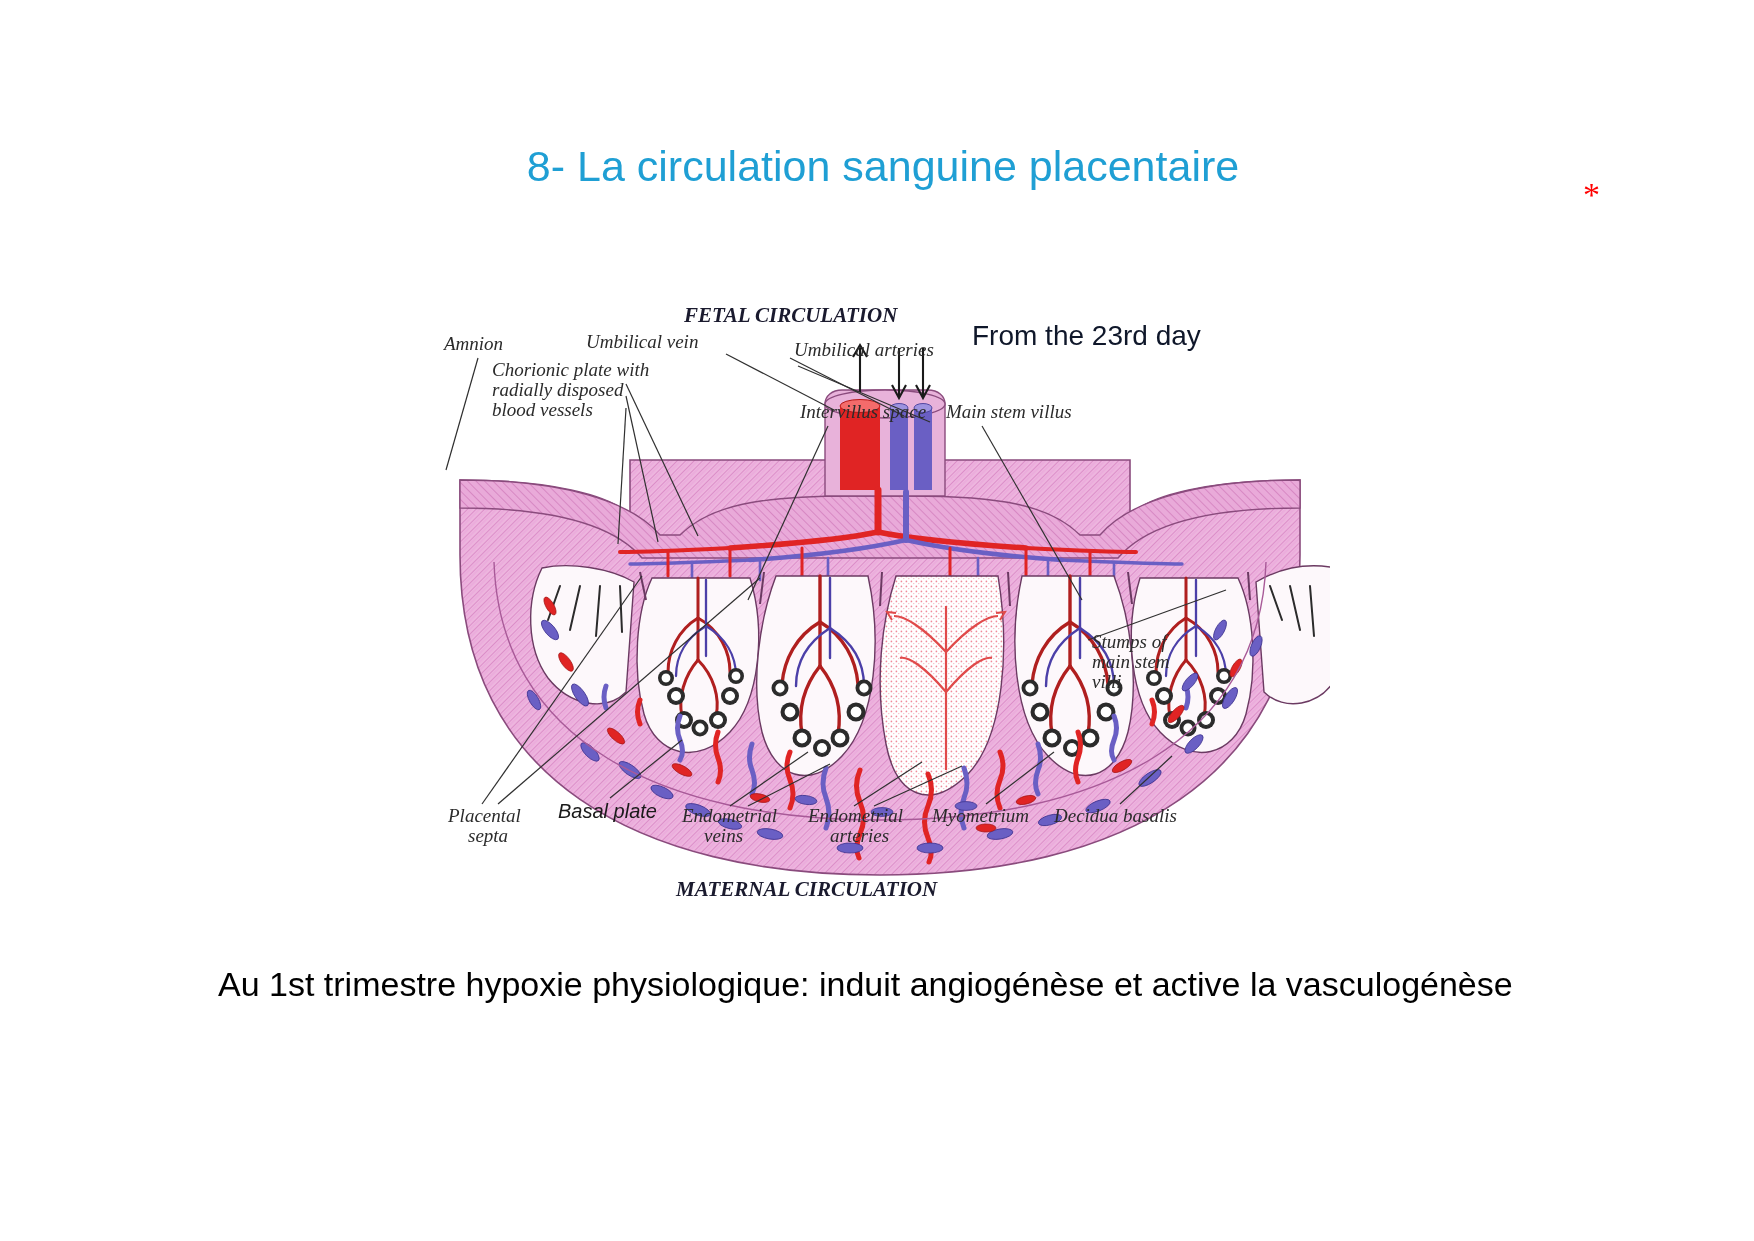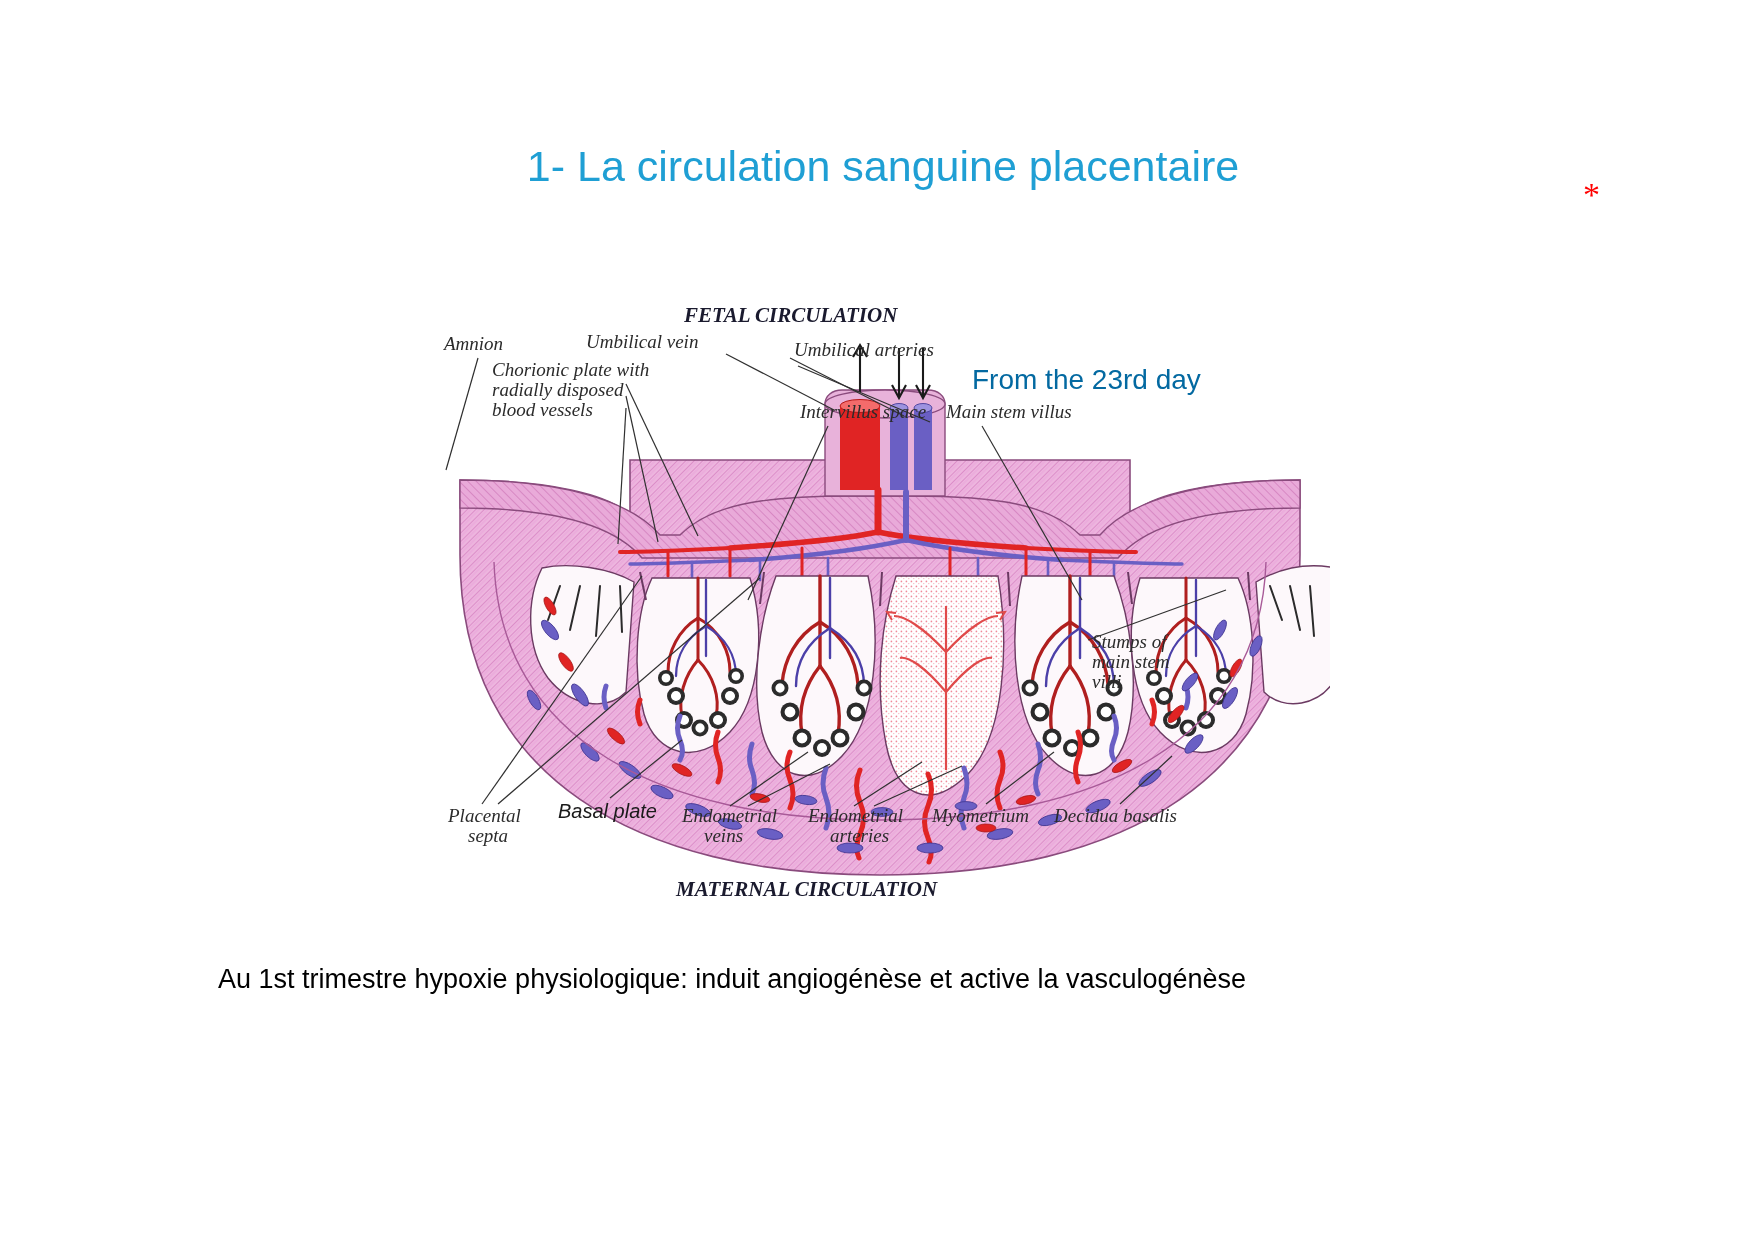--- a/index.html
+++ b/index.html
@@ -40,23 +40,22 @@
     font-family: "Liberation Serif", serif;
     line-height: 1;
   }
 
   
   #figure-caption {
     position: absolute;
     left: 972px;
     top: 320px;
     font-size: 28px;
-    color: #0369a1;
+    color: #0f172a;
     white-space: nowrap;
-    margin-top: 44px;
   }
 
   
   #figure {
     position: absolute;
     left: 430px;
     top: 300px;
     width: 900px;
     height: 600px;
     font-style: italic;
@@ -89,30 +88,30 @@
     stroke: #1a1a1a;
     stroke-width: 2.1;
     fill: none;
   }
 
   
   #body-text {
     position: absolute;
     left: 218px;
     top: 962px;
-    font-size: 27px;
+    font-size: 34px;
     color: #000000;
     line-height: 1.30;
   }
   #body-text div { white-space: nowrap; }
 </style>
 </head>
 <body>
 
-<div id="slide-title">1- La circulation sanguine placentaire</div>
+<div id="slide-title">8- La circulation sanguine placentaire</div>
 
 <div id="title-asterisk">*</div>
 
 <div id="figure-caption">From the 23rd day</div>
 
 <div id="figure">
 <svg width="900" height="600" viewBox="0 0 900 600" xmlns="http://www.w3.org/2000/svg">
   <defs>
 
     <pattern id="tissueHatch" width="6" height="6" patternUnits="userSpaceOnUse" patternTransform="rotate(45)">

